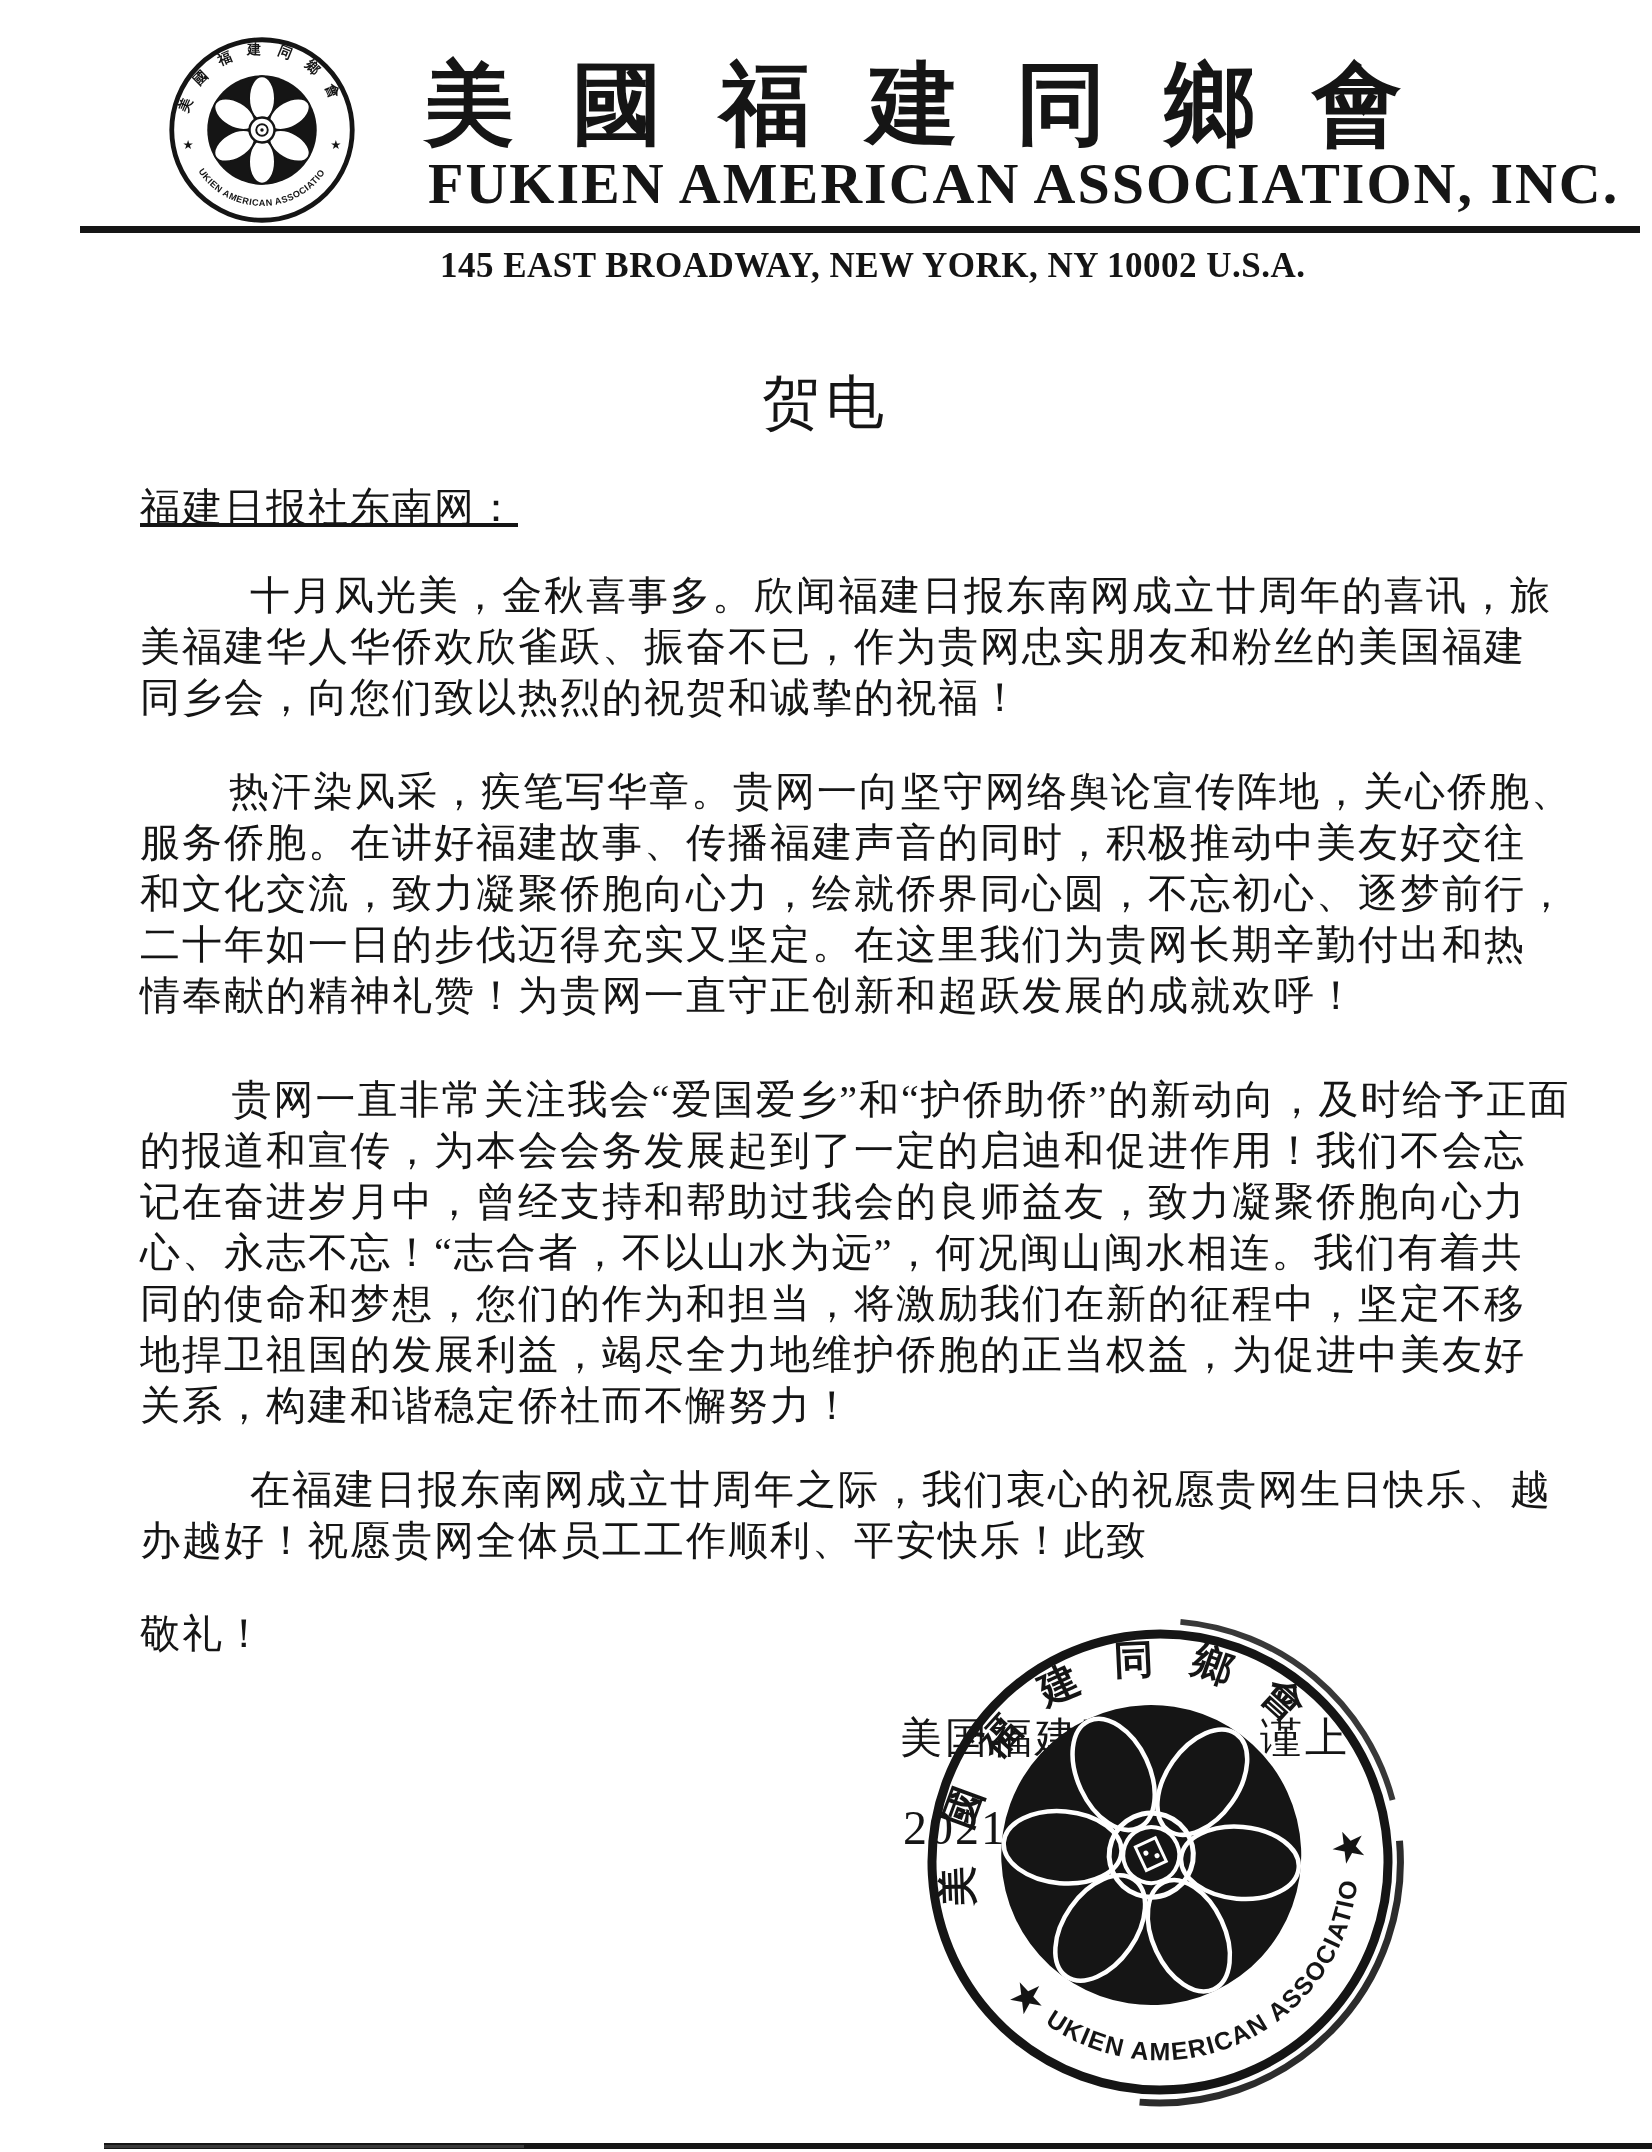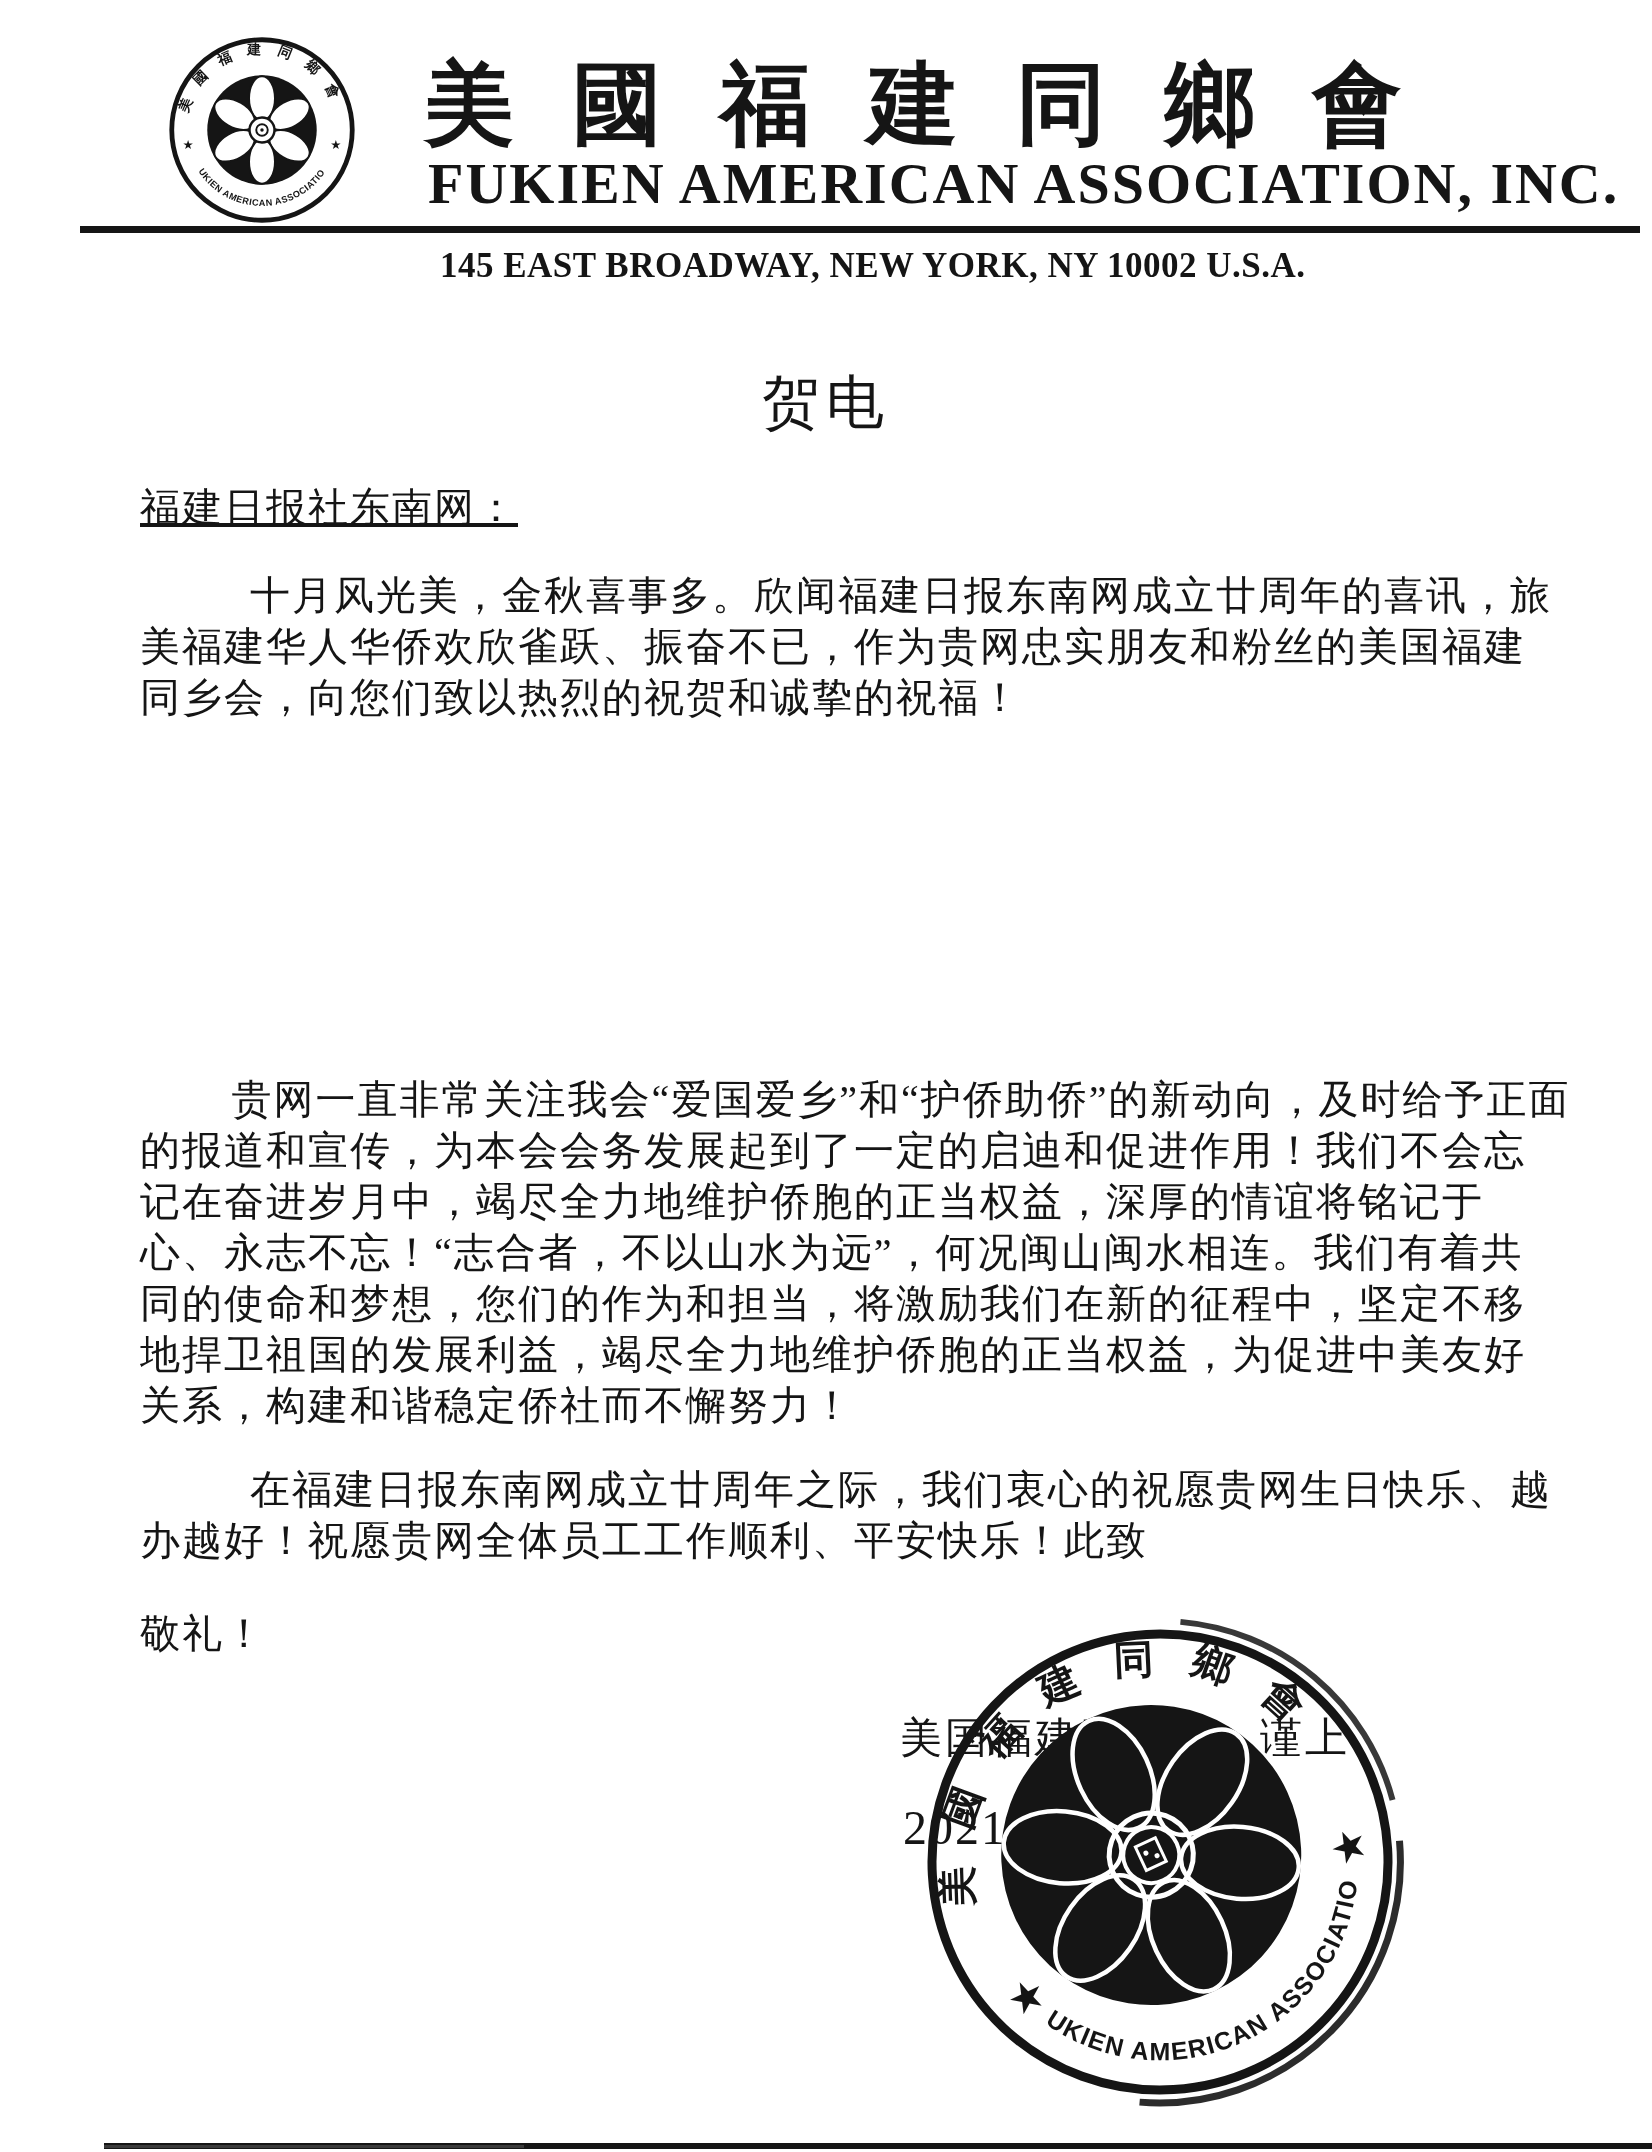--- a/index.html
+++ b/index.html
@@ -95,25 +95,32 @@
   <div class="block salutation">
     <div class="line">福建日报社东南网：</div>
   </div>
 
   <div class="block para1">
     <div class="line indent">十月风光美，金秋喜事多。欣闻福建日报东南网成立廿周年的喜讯，旅</div>
     <div class="line">美福建华人华侨欢欣雀跃、振奋不已，作为贵网忠实朋友和粉丝的美国福建</div>
     <div class="line">同乡会，向您们致以热烈的祝贺和诚挚的祝福！</div>
   </div>
 
+  <div class="block para2">
+    <div class="line indent">热汗染风采，疾笔写华章。贵网一向坚守网络舆论宣传阵地，关心侨胞、</div>
+    <div class="line">服务侨胞。在讲好福建故事、传播福建声音的同时，积极推动中美友好交往</div>
+    <div class="line">和文化交流，致力凝聚侨胞向心力，绘就侨界同心圆，不忘初心、逐梦前行，</div>
+    <div class="line">二十年如一日的步伐迈得充实又坚定。在这里我们为贵网长期辛勤付出和热</div>
+    <div class="line">情奉献的精神礼赞！为贵网一直守正创新和超跃发展的成就欢呼！</div>
+  </div>
 
   <div class="block para3">
     <div class="line indent">贵网一直非常关注我会“爱国爱乡”和“护侨助侨”的新动向，及时给予正面</div>
     <div class="line">的报道和宣传，为本会会务发展起到了一定的启迪和促进作用！我们不会忘</div>
-    <div class="line">记在奋进岁月中，竭尽全力地维护侨胞的正当权益，深厚的情谊将铭记于</div>
+    <div class="line">记在奋进岁月中，曾经支持和帮助过我会的良师益友，致力凝聚侨胞向心力</div>
     <div class="line">心、永志不忘！“志合者，不以山水为远”，何况闽山闽水相连。我们有着共</div>
     <div class="line">同的使命和梦想，您们的作为和担当，将激励我们在新的征程中，坚定不移</div>
     <div class="line">地捍卫祖国的发展利益，竭尽全力地维护侨胞的正当权益，为促进中美友好</div>
     <div class="line">关系，构建和谐稳定侨社而不懈努力！</div>
   </div>
 
   <div class="block para4">
     <div class="line indent">在福建日报东南网成立廿周年之际，我们衷心的祝愿贵网生日快乐、越</div>
     <div class="line">办越好！祝愿贵网全体员工工作顺利、平安快乐！此致</div>
   </div>

